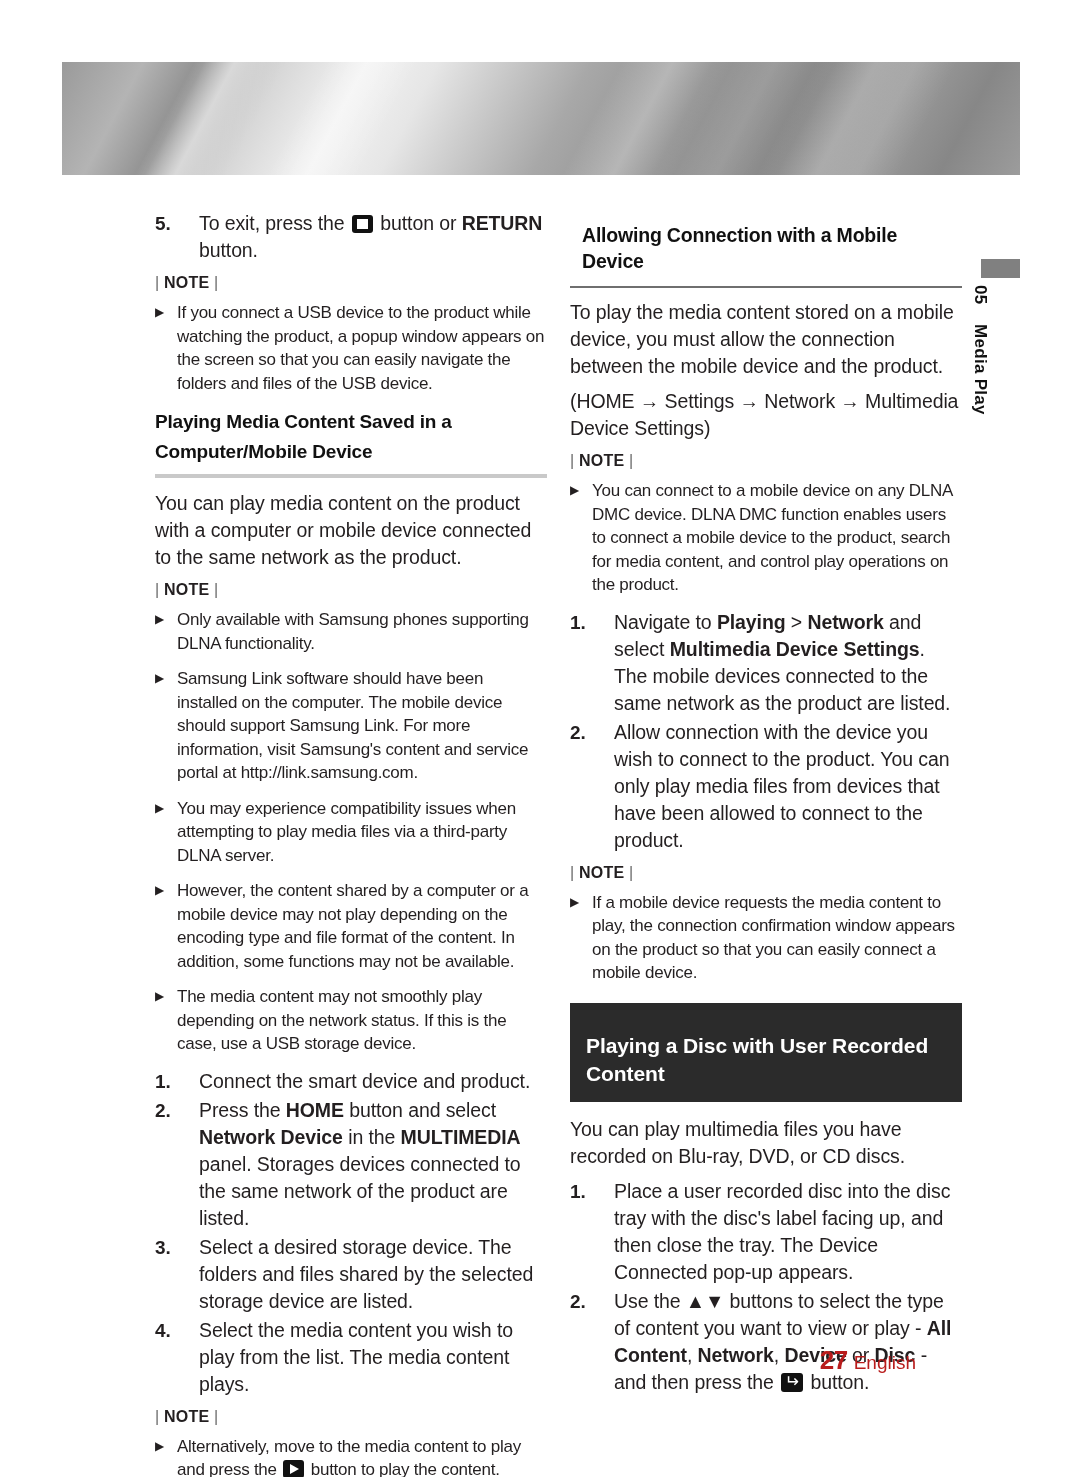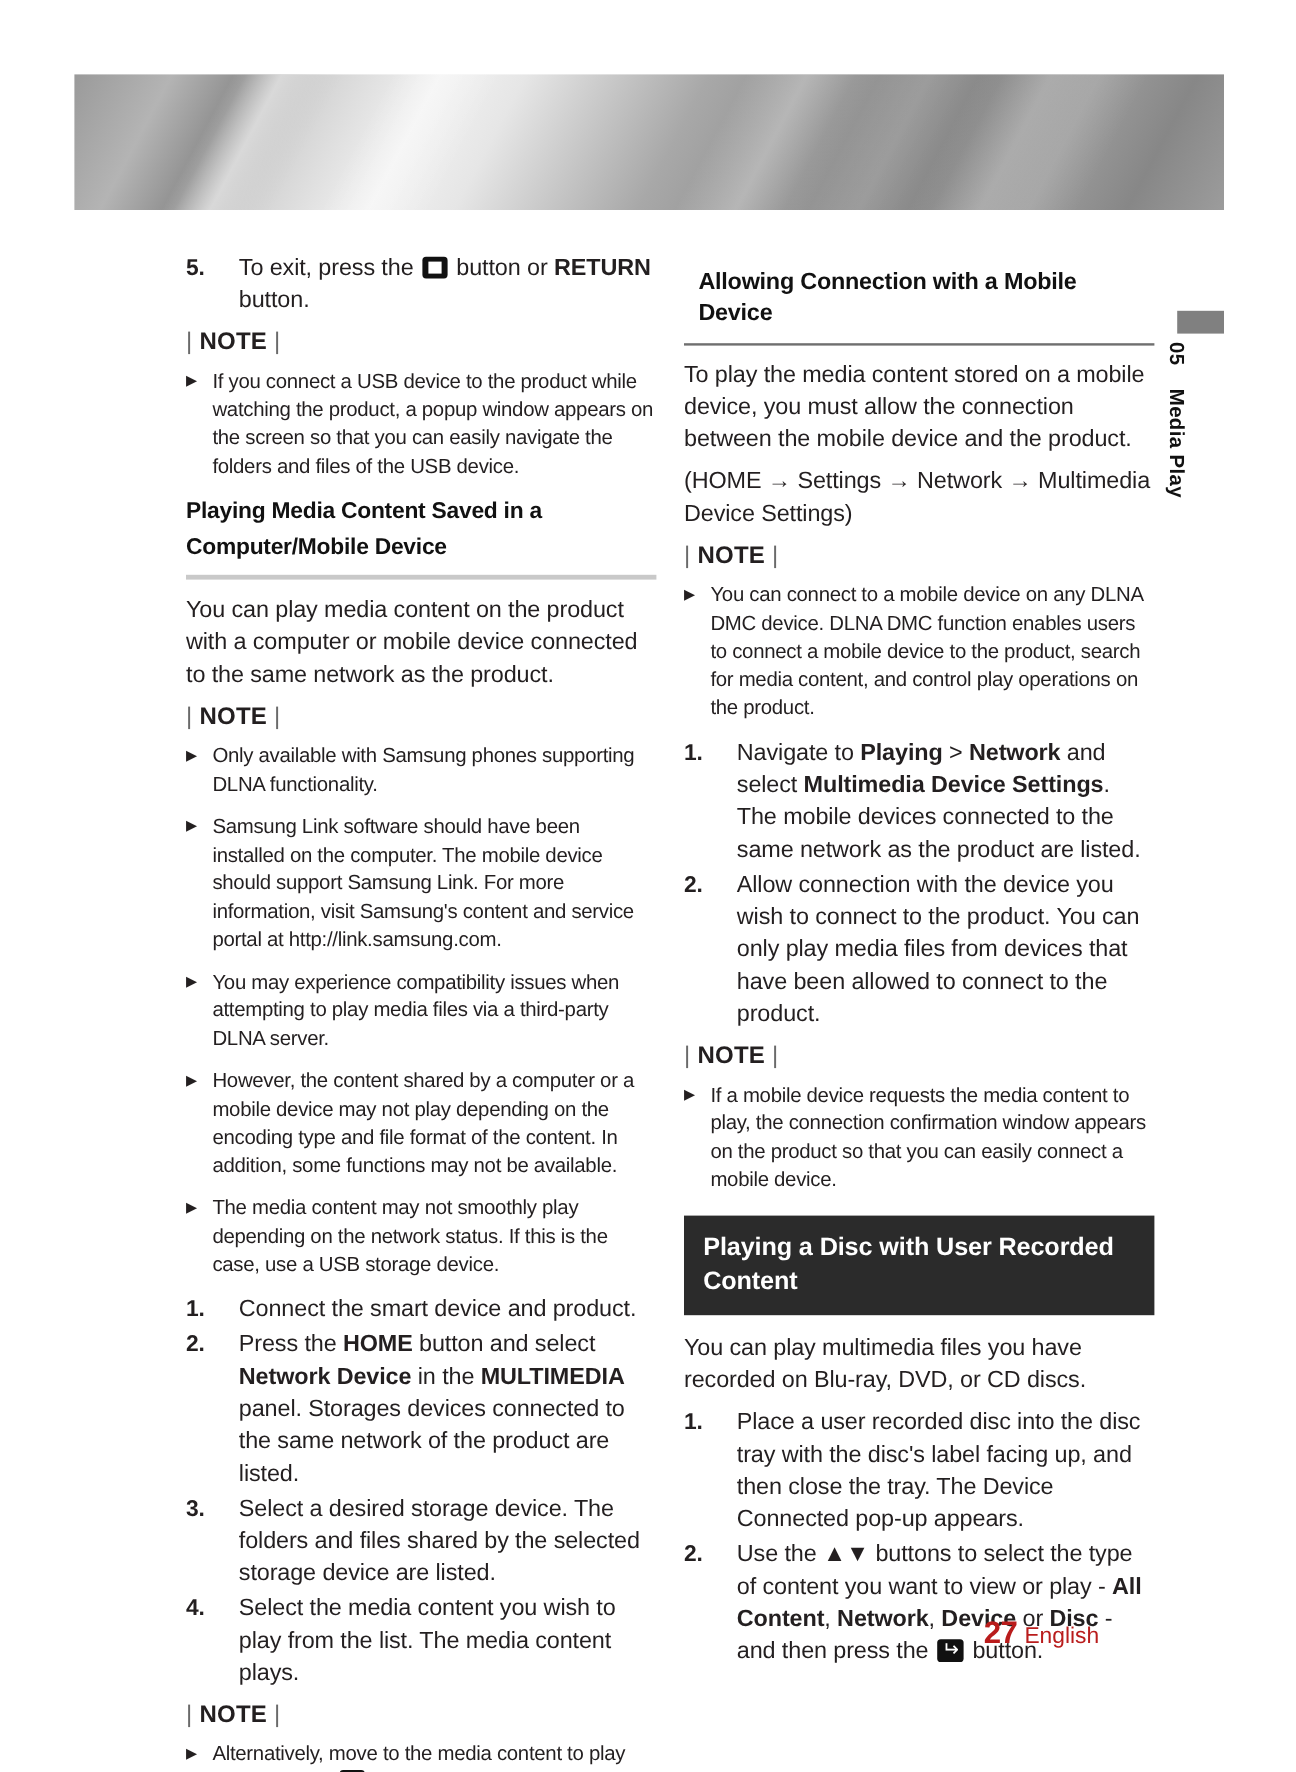--- a/index.html
+++ b/index.html
@@ -128,21 +128,21 @@
   }
   .bullet .tri {
     flex: 0 0 22px;
     color: #231f20;
     font-size: 12px;
     line-height: 23.5px;
   }
   .bullet .body { flex: 1 1 auto; }
 
   .note-label {
-    font-size: 20px;
+    font-size: 16px;
     font-weight: bold;
     letter-spacing: 0.2px;
     color: #231f20;
     margin: 10px 0 9px 0;
   }
   .note-label .bar { font-weight: normal; color: #6a6a6a; }
 
   
   .h-plain {
     font-size: 19px;
@@ -167,21 +167,21 @@
     margin: 12px;
     letter-spacing: -0.2px;
   }
 
   .h-boxed {
     background: #2b2b2b;
     color: #ffffff;
     font-size: 21px;
     font-weight: bold;
     line-height: 28px;
-    padding: 13px 16px 14px 16px;
+    padding: 29px 16px 14px 16px;
     margin: 18px 0 14px 0;
     letter-spacing: -0.1px;
   }
 
   
   b, strong { font-weight: bold; }
 
   .btn-ico {
     display: inline-block;
     width: 21px;

